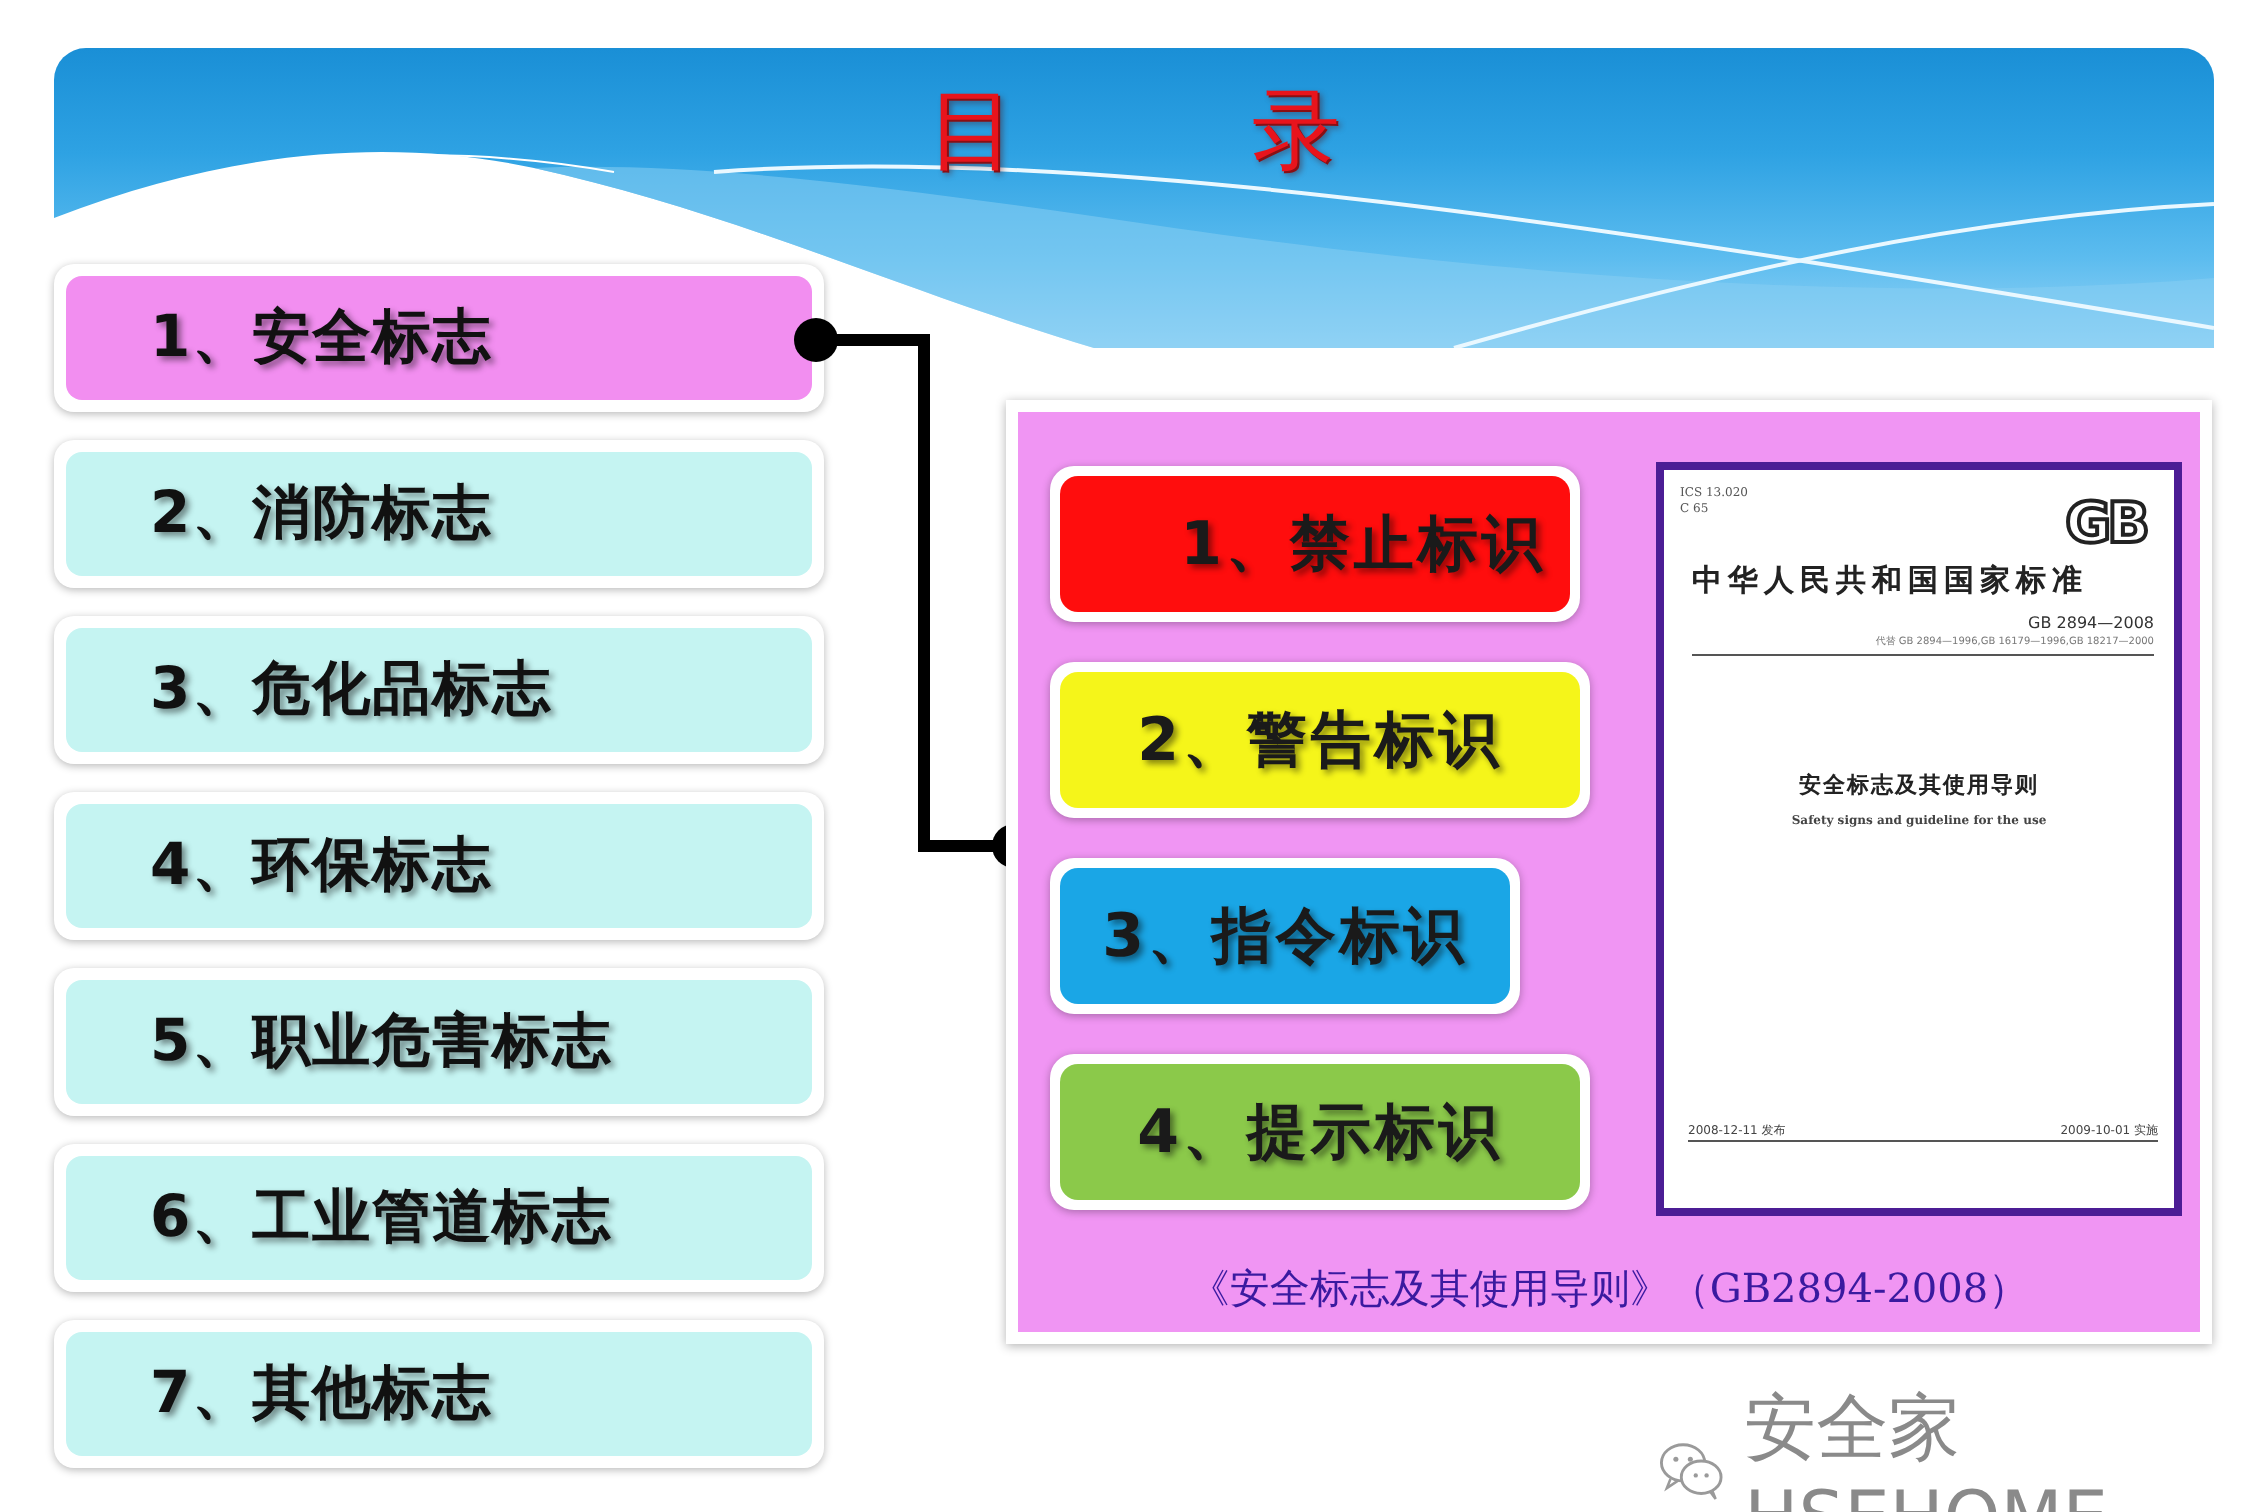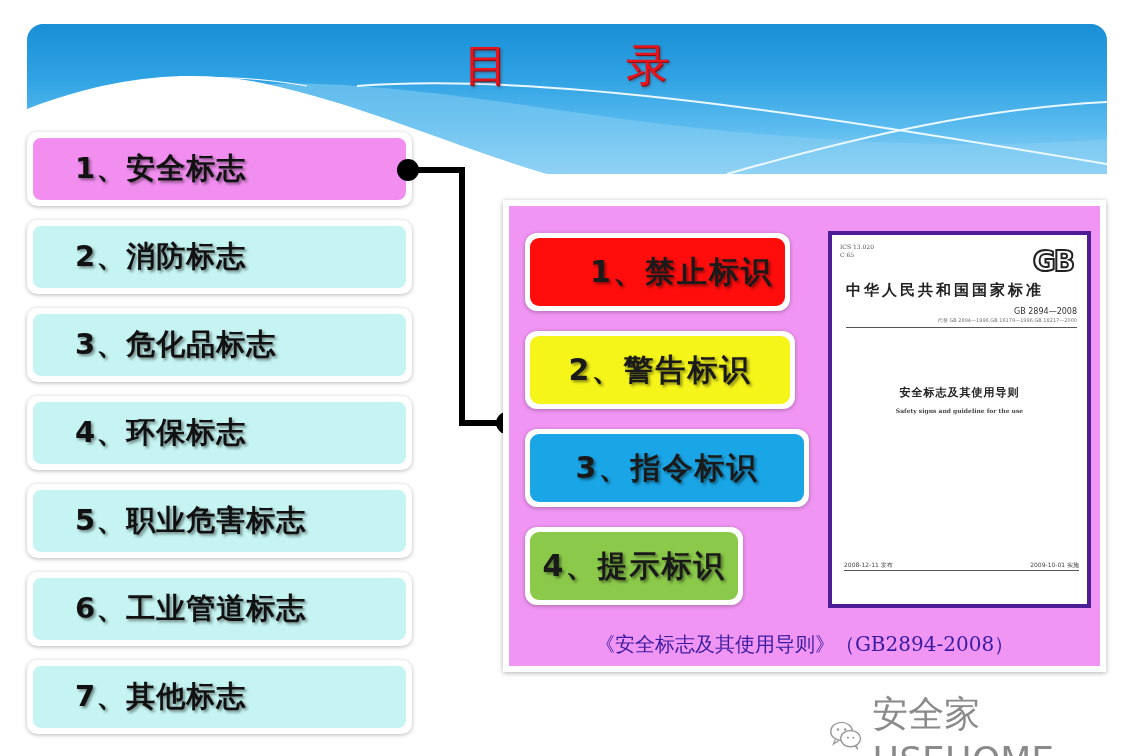--- a/index.html
+++ b/index.html
@@ -142,24 +142,24 @@
 
 <div class="panel">
   <div class="panel-inner">
 
     <div class="btn" style="top:27px;">
       <div class="face" style="background:#ff0d0d;padding-left:48px;">1、禁止标识</div>
     </div>
     <div class="btn" style="top:125px; width:270px;">
       <div class="face" style="background:#f5f51a;">2、警告标识</div>
     </div>
-    <div class="btn" style="top:223px; width:284px;">
+    <div class="btn" style="top:223px; width:235px;">
       <div class="face" style="background:#1aa6e6;">3、指令标识</div>
     </div>
-    <div class="btn" style="top:321px; width:218px;">
+    <div class="btn" style="top:321px; width:270px;">
       <div class="face" style="background:#8bc94a;">4、提示标识</div>
     </div>
 
     <div class="doc">
       <div class="ics">ICS 13.020</div>
       <div class="ics">C 65</div>
       <div class="gb-logo">GB</div>
       <div class="nat">中华人民共和国国家标准</div>
       <div class="stdno">GB 2894—2008</div>
       <div class="replaces">代替 GB 2894—1996,GB 16179—1996,GB 18217—2000</div>

